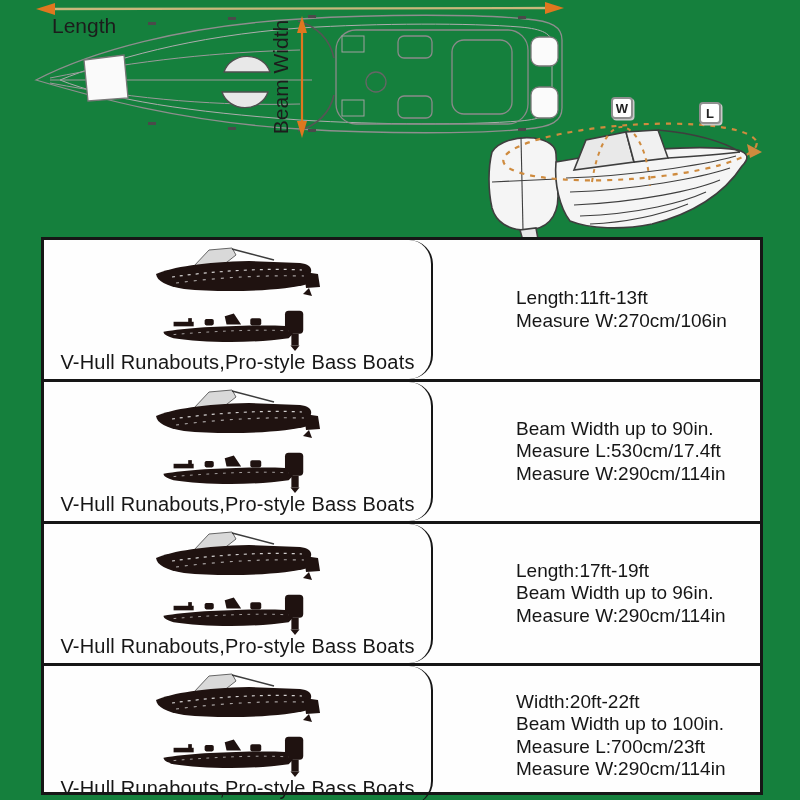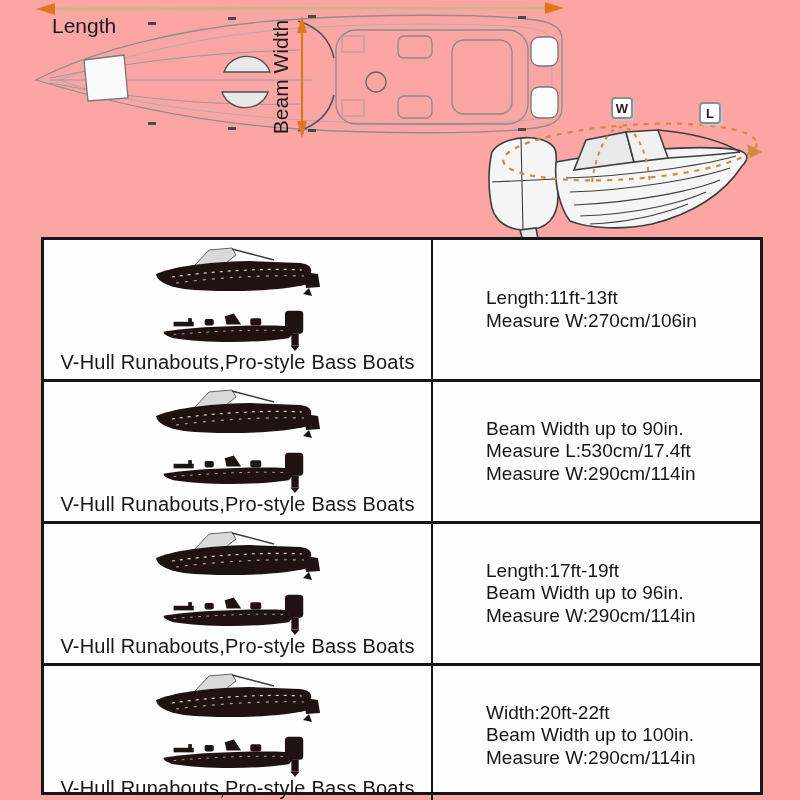--- a/index.html
+++ b/index.html
@@ -1,19 +1,19 @@
 <!DOCTYPE html>
 <html><head>
 <meta charset="utf-8">
 <style>
   * { margin:0; padding:0; box-sizing:border-box; }
   html,body { background:#ffffff; }
   .canvas {
     position:relative; width:800px; height:800px;
-    background:#fca5a5; overflow:hidden;
+    background:#15803d; overflow:hidden;
     font-family:"Liberation Sans", sans-serif; color:#1b1b1b;
   }
   
   .topart { position:absolute; left:0; top:0; }
   .length-label { position:absolute; left:52px; top:14px; font-size:21px; color:#1c1c1c; }
   .beam-label {
     position:absolute; left:220px; top:65px; width:122px; height:24px;
     font-size:21px; text-align:center; color:#1c1c1c;
     transform:rotate(-90deg); transform-origin:center center; white-space:nowrap;
   }
@@ -28,31 +28,31 @@
   
   .size-table {
     position:absolute; left:41px; top:237px; width:722px; height:558px;
     border:3px solid #161616; display:grid; grid-template-rows:repeat(4,1fr);
     background:#fefefe;
   }
   .trow { display:grid; grid-template-columns:389px 1fr; border-bottom:3px solid #161616; }
   .trow:last-child { border-bottom:none; }
   .cell-boats {
     border-right:2px solid #161616; position:relative;
-    display:flex; flex-direction:column; align-items:center;
+    display:flex; flex-direction:column; align-items:center;border-radius:24px;
   }
   .cell-boats svg.runabout { margin-top:6px; }
   .cell-boats svg.bassboat { margin-top:11px; }
   .boat-caption {
     margin-top:auto; padding-bottom:5px; font-size:20px; letter-spacing:0.2px;
     color:#161616; white-space:nowrap;
   }
   .cell-specs {
     display:flex; flex-direction:column; justify-content:center;
-    padding-left:53px; font-size:19px; line-height:22.5px; color:#161616;
+    padding-left:83px; font-size:19px; line-height:22.5px; color:#161616;
   }
   .hidden-defs { position:absolute; width:0; height:0; overflow:hidden; }
 </style>
 </head>
 <body>
 
 <div class="canvas">
 
   <svg class="hidden-defs" aria-hidden="true">
     <defs>
@@ -218,18 +218,19 @@
             <use href="#sym-runabout"></use>
           </svg>
         <svg class="bassboat" width="155" height="42" viewBox="0 0 168 46">
             <use href="#sym-bassboat"></use>
           </svg>
         <div class="boat-caption">V-Hull Runabouts,Pro-style Bass Boats</div>
       </div>
       <div class="cell-specs">
         <div>Width:20ft-22ft</div>
         <div>Beam Width up to 100in.</div>
+        <div>Measure L:700cm/23ft</div>
         <div>Measure W:290cm/114in</div>
       </div>
     </div>
 
   </div>
 </div>
 
 </body></html>

